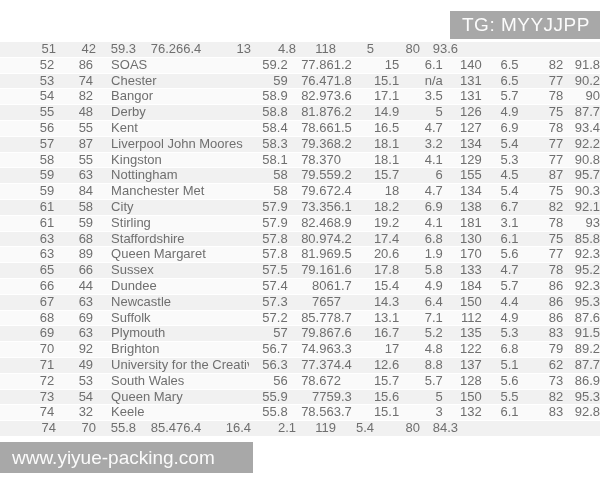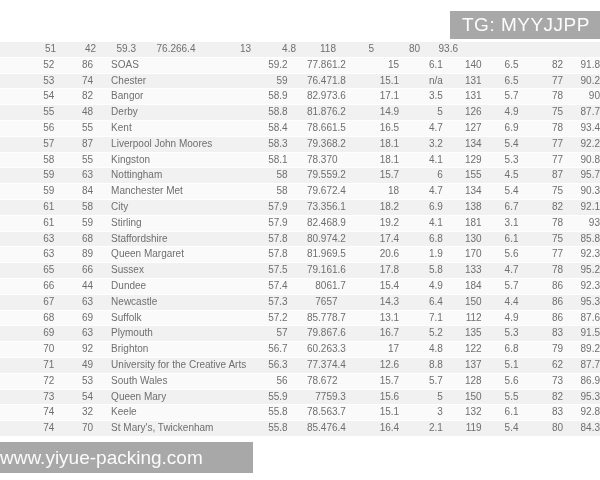--- a/index.html
+++ b/index.html
@@ -7,21 +7,21 @@
     width:600px;height:480px;position:relative;overflow:hidden;
     background:#ffffff;
     font-family:"Liberation Sans","DejaVu Sans",sans-serif;
   }
   
   .table{
     position:absolute;left:0;top:42px;width:600px;
   }
   .row{
     display:flex;height:14.8px;line-height:14.8px;
-    font-size:10px;color:#6f6f6f;
+    font-size:13px;color:#6f6f6f;
     border-bottom:1px solid #ffffff;
   }
   .row:nth-child(odd){background:#f1f1f1;}
   .row:nth-child(even){background:#fafafa;}
   .cell{white-space:nowrap;overflow:hidden;}
   .c-rank{width:56px;text-align:right;}
   .c-prev{width:40px;text-align:right;}
   .c-name{width:142px;text-align:left;padding-left:18px;}
   .c-n1{width:40px;text-align:right;}
   .c-n2{width:40px;text-align:right;}
@@ -35,21 +35,21 @@
   
   .wm-top{
     position:absolute;left:450px;top:11px;width:150px;height:28px;
     background:#a8a8a8;color:#fbfbfb;
     font-size:19px;line-height:28px;padding-left:12px;box-sizing:border-box;
     letter-spacing:0.5px;
   }
   .wm-bottom{
     position:absolute;left:0;top:442px;width:253px;height:31px;
     background:#a8a8a8;color:#fbfbfb;
-    font-size:19px;line-height:31px;box-sizing:border-box;
+    font-size:19px;line-height:31px;padding-left:12px;box-sizing:border-box;
   }
 </style>
 </head>
 <body>
 
 <div class="table">
     <div class="row">
       <div class="cell c-rank">51</div>
       <div class="cell c-prev">42</div>
       <div class="cell c-n1">59.3</div>
@@ -312,21 +312,21 @@
       <div class="cell c-n6">135</div>
       <div class="cell c-n7">5.3</div>
       <div class="cell c-n8">83</div>
       <div class="cell c-n9">91.5</div>
     </div>
     <div class="row">
       <div class="cell c-rank">70</div>
       <div class="cell c-prev">92</div>
       <div class="cell c-name">Brighton</div>
       <div class="cell c-n1">56.7</div>
-      <div class="cell c-n2">60.2</div>
+      <div class="cell c-n2">74.9</div>
       <div class="cell c-n3">63.3</div>
       <div class="cell c-n4">17</div>
       <div class="cell c-n5">4.8</div>
       <div class="cell c-n6">122</div>
       <div class="cell c-n7">6.8</div>
       <div class="cell c-n8">79</div>
       <div class="cell c-n9">89.2</div>
     </div>
     <div class="row">
       <div class="cell c-rank">71</div>
@@ -380,21 +380,20 @@
       <div class="cell c-n4">15.1</div>
       <div class="cell c-n5">3</div>
       <div class="cell c-n6">132</div>
       <div class="cell c-n7">6.1</div>
       <div class="cell c-n8">83</div>
       <div class="cell c-n9">92.8</div>
     </div>
     <div class="row">
       <div class="cell c-rank">74</div>
       <div class="cell c-prev">70</div>
-      <div class="cell c-name">St Mary's, Twickenham</div>
       <div class="cell c-n1">55.8</div>
       <div class="cell c-n2">85.4</div>
       <div class="cell c-n3">76.4</div>
       <div class="cell c-n4">16.4</div>
       <div class="cell c-n5">2.1</div>
       <div class="cell c-n6">119</div>
       <div class="cell c-n7">5.4</div>
       <div class="cell c-n8">80</div>
       <div class="cell c-n9">84.3</div>
     </div>

